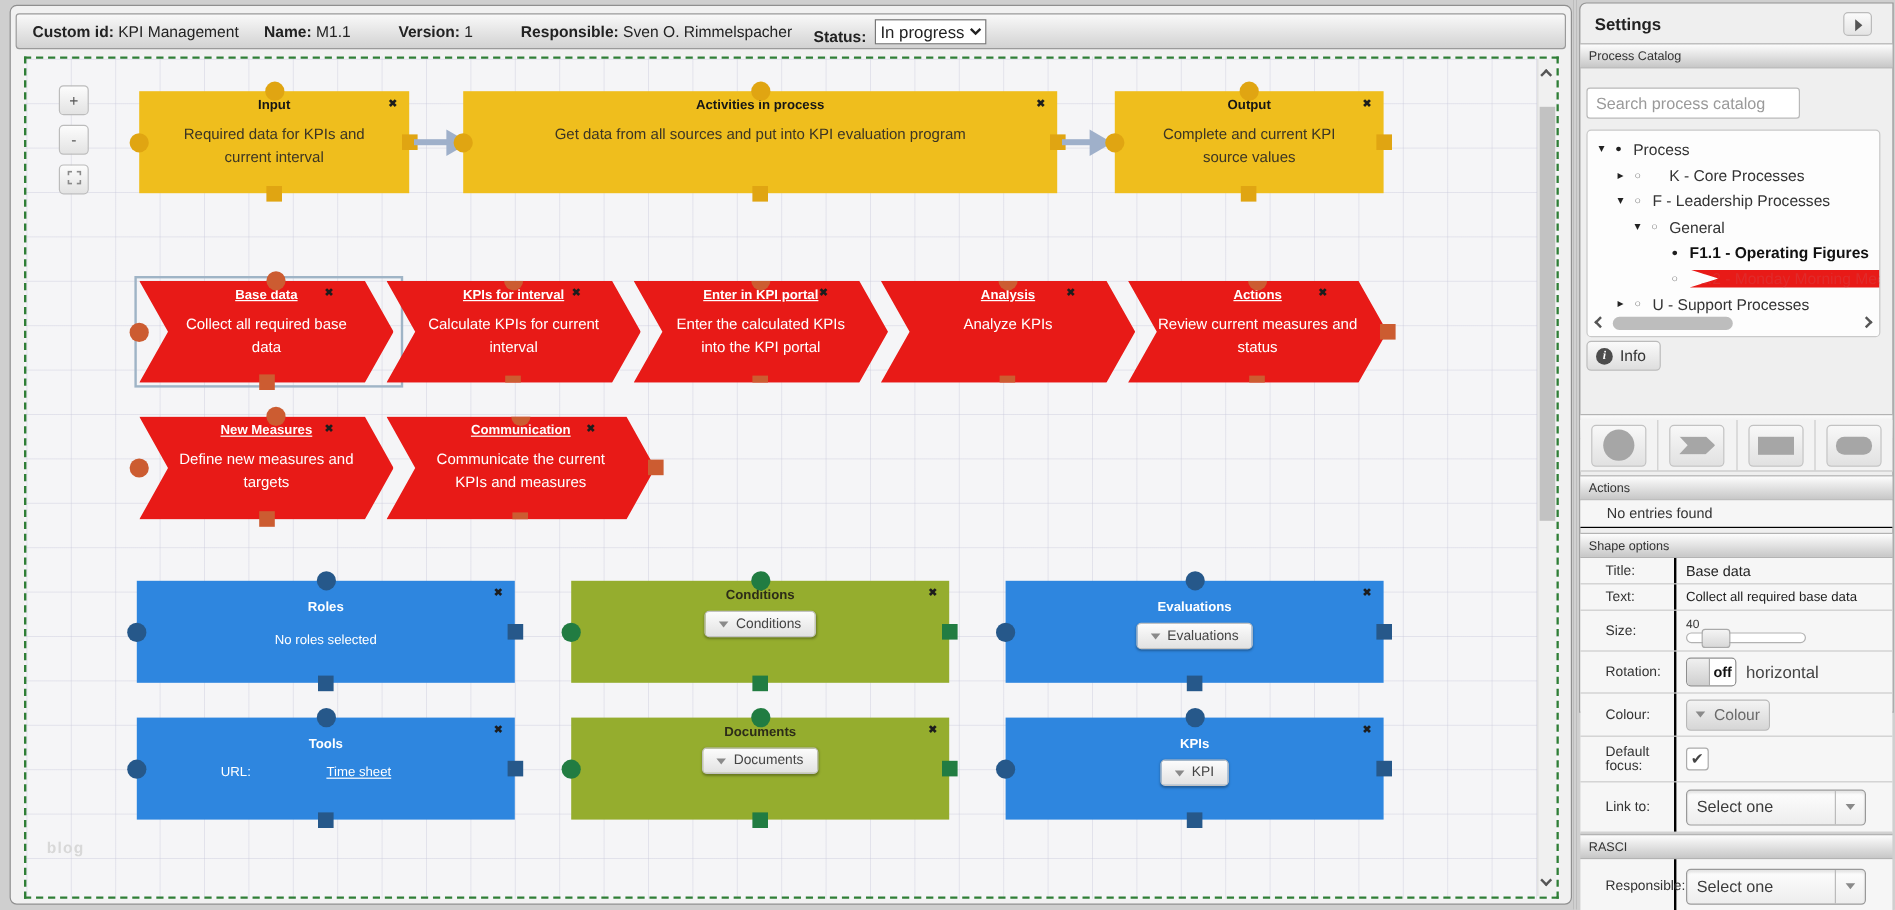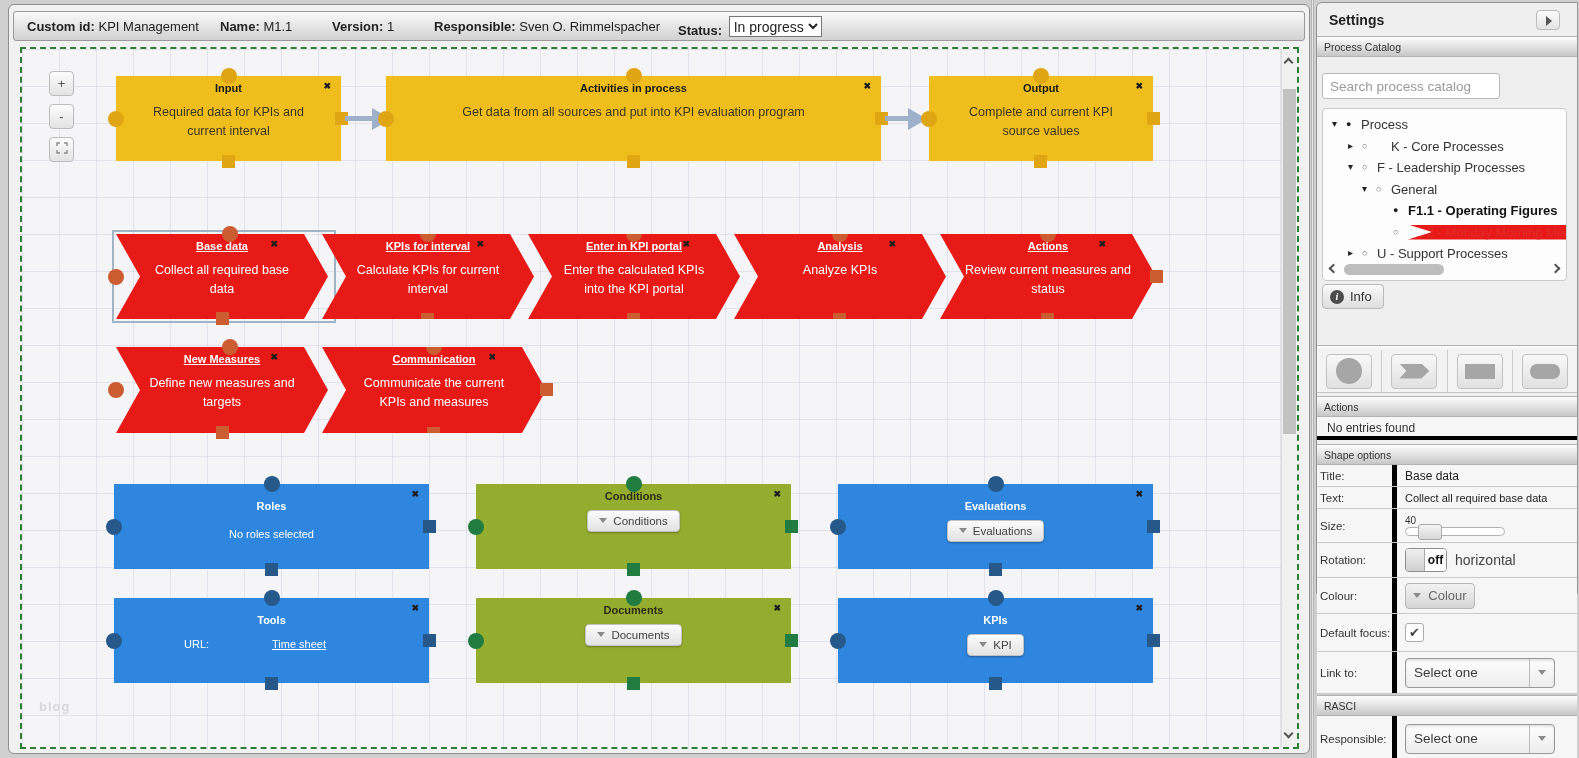--- a/index.html
+++ b/index.html
@@ -125,26 +125,26 @@
   .pal-btn { width:46px; height:35px; border:1px solid #c2c2c2; border-radius:4px;
     background:linear-gradient(#f8f8f8,#e1e1e1); display:flex; align-items:center; justify-content:center; cursor:pointer; }
   .glyph { background:#a6a6a6; }
   .glyph.circle { width:26px; height:26px; border-radius:50%; }
   .glyph.chevron { width:30px; height:15px;
     clip-path:polygon(0 0, calc(100% - 8px) 0, 100% 50%, calc(100% - 8px) 100%, 0 100%, 7px 50%); }
   .glyph.rect { width:30px; height:15px; }
   .glyph.pill { width:30px; height:15px; border-radius:7px; }
 
   .actions-empty { position:absolute; left:0; top:414px; width:100%; height:23px; background:#f6f6f6;
-    border-bottom:4px solid #000000; font-size:12px; color:#333; line-height:22px; padding-left:10px; }
+    border-bottom:1px solid #000000; font-size:12px; color:#333; line-height:22px; padding-left:22px; }
 
   .opt-table { position:absolute; left:0; top:462px; width:100%; background:#f6f6f6; }
   .orow { position:relative; display:flex; border-bottom:1px solid #cbcbcb; }
-  .ocell-l { width:80px; border-right:5px solid #000000; font-size:11.5px; color:#333;
-    display:flex; align-items:center; padding-left:3px; flex-shrink:0; }
+  .ocell-l { width:80px; border-right:2px solid #000000; font-size:11.5px; color:#333;
+    display:flex; align-items:center; padding-left:21px; flex-shrink:0; }
   .ocell-v { flex:1; display:flex; align-items:center; padding-left:8px; font-size:12px; color:#222; }
 
   .slider-wrap { position:relative; width:100px; }
   .slider-val { font-size:10px; color:#333; margin-bottom:1px; }
   .slider-track { position:relative; width:100px; height:9px; background:#fff; border:1px solid #b2b2b2; border-radius:5px; }
   .slider-thumb { position:absolute; left:12px; top:-4px; width:24px; height:16px; border:1px solid #aaa;
     border-radius:3px; background:linear-gradient(#f4f4f4,#d8d8d8); cursor:pointer; }
 
   .toggle { display:flex; width:42px; height:24px; border:1px solid #8e8e8e; border-radius:4px;
     overflow:hidden; cursor:pointer; flex-shrink:0; }

